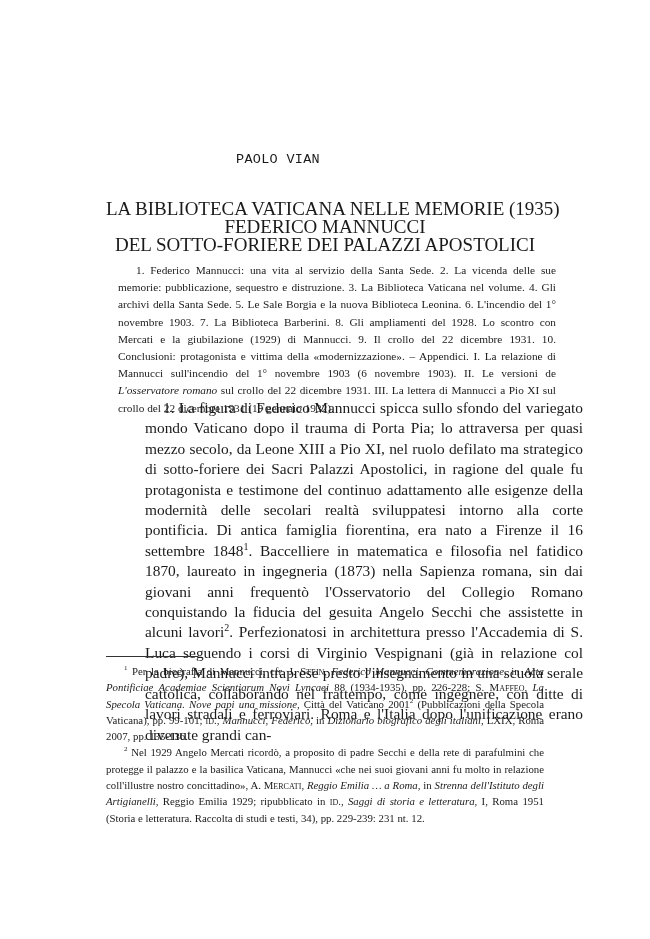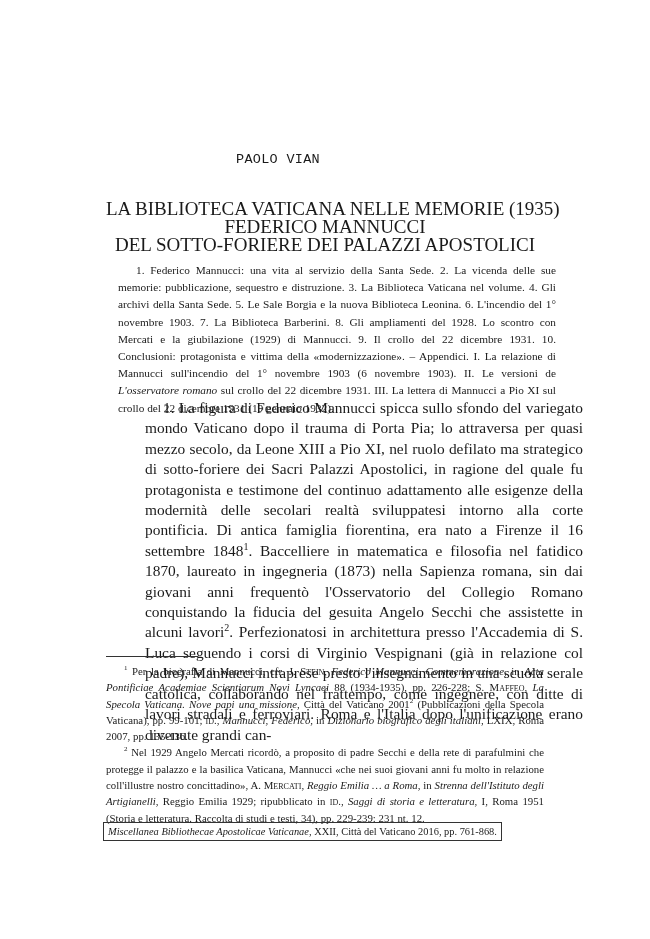--- a/index.html
+++ b/index.html
@@ -48,15 +48,14 @@
 
   <div class="body-text"><span>1. La figura di Federico Mannucci spicca sullo sfondo del variegato mondo Vaticano dopo il trauma di Porta Pia; lo attraversa per quasi mezzo secolo, da Leone XIII a Pio XI, nel ruolo defilato ma strategico di sotto-foriere dei Sacri Palazzi Apostolici, in ragione del quale fu protagonista e testimone del continuo adattamento alle esigenze della modernità delle secolari realtà sviluppatesi intorno alla corte pontificia. Di antica famiglia fiorentina, era nato a Firenze il 16 settembre 1848</span><sup>1</sup><span>. Baccelliere in matematica e filosofia nel fatidico 1870, laureato in ingegneria (1873) nella Sapienza romana, sin dai giovani anni frequentò l'Osservatorio del Collegio Romano conquistando la fiducia del gesuita Angelo Secchi che assistette in alcuni lavori</span><sup>2</sup><span>. Perfezionatosi in architettura presso l'Accademia di S. Luca seguendo i corsi di Virginio Vespignani (già in relazione col padre), Mannucci intraprese presto l'insegnamento in una scuola serale cattolica, collaborando nel frattempo, come ingegnere, con ditte di lavori stradali e ferroviari. Roma e l'Italia dopo l'unificazione erano divenute grandi can-</span></div>
 
   <div class="fn-rule"></div>
 
   <div class="footnotes">
     <p class="footnote"><sup>1</sup><span> Per la biografia di Mannucci, cfr. J. </span><span class="sc">Stein</span><span>, </span><i>Federico Mannucci. Commemorazione</i><span>, in </span><i>Acta Pontificiae Academiae Scientiarum Novi Lyncaei</i><span> 88 (1934-1935), pp. 226-228; S. </span><span class="sc">Maffeo</span><span>, </span><i>La Specola Vaticana. Nove papi una missione</i><span>, Città del Vaticano 2001</span><sup>2</sup><span> (Pubblicazioni della Specola Vaticana), pp. 99-101; </span><span class="sc">id.</span><span>, </span><i>Mannucci, Federico</i><span>, in </span><i>Dizionario biografico degli italiani</i><span>, LXIX, Roma 2007, pp. 135-136.</span></p>
     <p class="footnote"><sup>2</sup><span> Nel 1929 Angelo Mercati ricordò, a proposito di padre Secchi e della rete di parafulmini che protegge il palazzo e la basilica Vaticana, Mannucci «che nei suoi giovani anni fu molto in relazione coll'illustre nostro concittadino», A. </span><span class="sc">Mercati</span><span>, </span><i>Reggio Emilia … a Roma</i><span>, in </span><i>Strenna dell'Istituto degli Artigianelli</i><span>, Reggio Emilia 1929; ripubblicato in </span><span class="sc">id.</span><span>, </span><i>Saggi di storia e letteratura</i><span>, I, Roma 1951 (Storia e letteratura. Raccolta di studi e testi, 34), pp. 229-239: 231 nt. 12.</span></p>
   </div>
 
-  <div class="citation-box"><i>Miscellanea Bibliothecae Apostolicae Vaticanae</i><span>, XXII, Città del Vaticano 2016, pp. 761-868.</span></div>
 
 </div>
 
 </body></html>

